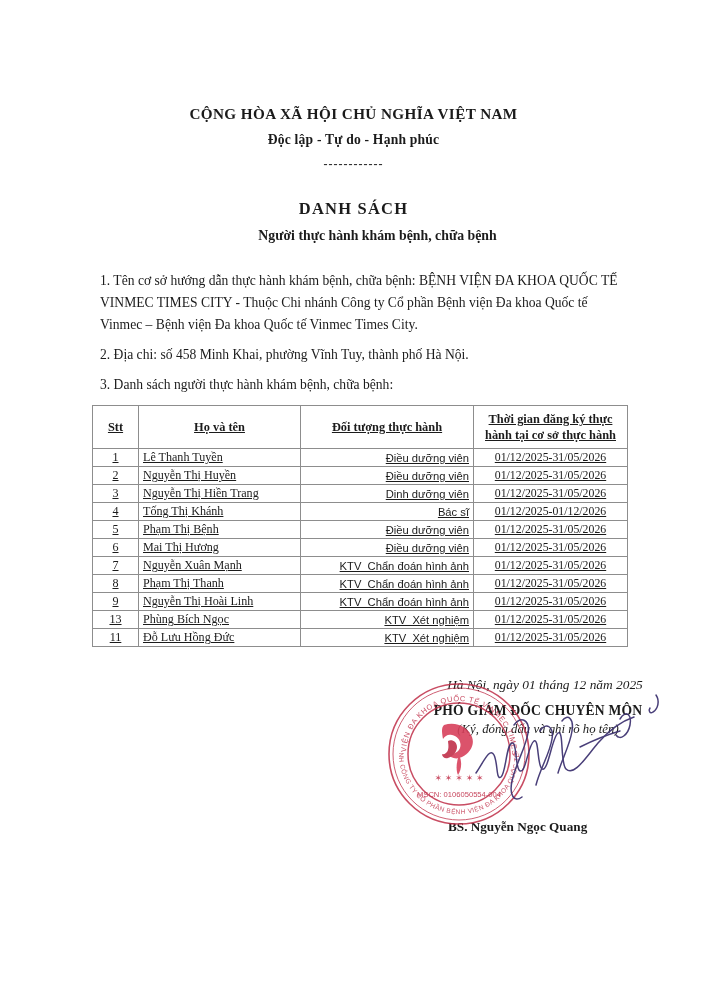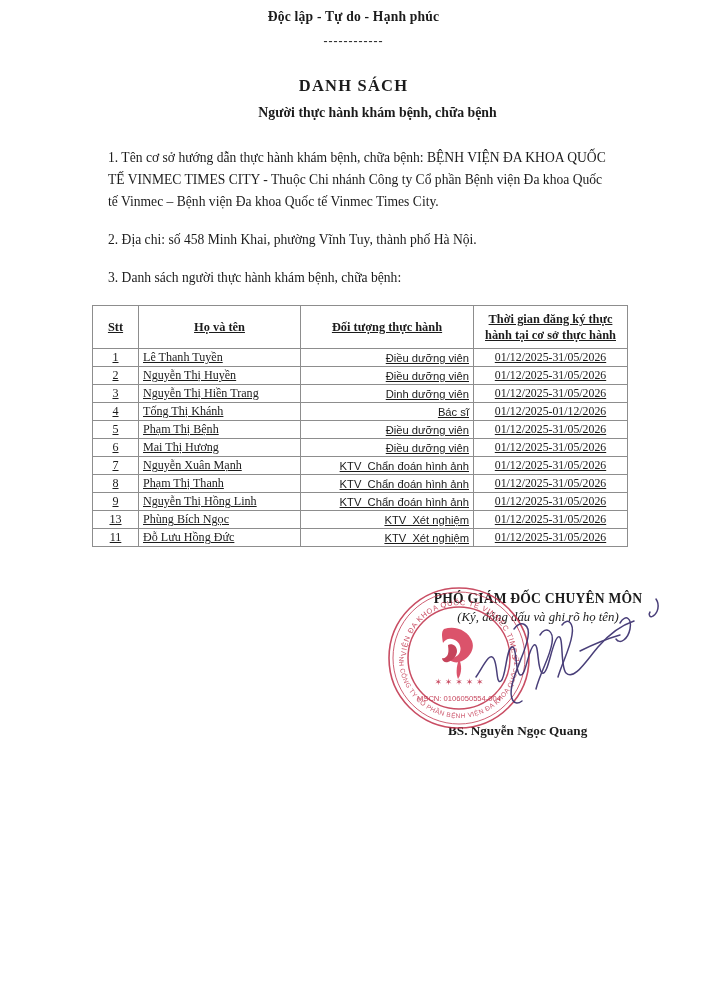--- a/index.html
+++ b/index.html
@@ -37,21 +37,21 @@
     font-weight:bold; font-size:13.8px;padding-left:48px;
   }
 
   
   .body-block {
     margin:26px 80px 0 92px;
     font-size:13.6px;
     line-height:1.62;
     text-align:left;
   }
-  .body-block p { margin:16px; }
+  .body-block p { margin:8px; }
   .para-1 { margin-bottom:1px; }
 
   
   .tbl-wrap { margin:9px 80px 0 92px; }
   table.list {
     border-collapse:collapse;
     width:535px;
     font-size:12.1px;
     table-layout:fixed;
     text-decoration:underline;
@@ -115,20 +115,21 @@
     width:200px; height:130px;
     pointer-events:none;
   }
 </style>
 </head>
 <body>
 
 <div class="page">
 
   <div class="hdr">
+    <div class="hdr-nation">CỘNG HÒA XÃ HỘI CHỦ NGHĨA VIỆT NAM</div>
     <div class="hdr-motto">Độc lập - Tự do - Hạnh phúc</div>
     <div class="hdr-rule">------------</div>
   </div>
 
   <div class="doc-title">DANH SÁCH</div>
   <div class="doc-sub">Người thực hành khám bệnh, chữa bệnh</div>
 
   <div class="body-block">
     <p class="para-1">1. Tên cơ sở hướng dẫn thực hành khám bệnh, chữa bệnh: BỆNH VIỆN ĐA KHOA QUỐC TẾ VINMEC TIMES CITY - Thuộc Chi nhánh Công ty Cổ phần Bệnh viện Đa khoa Quốc tế Vinmec – Bệnh viện Đa khoa Quốc tế Vinmec Times City.</p>
     <p>2. Địa chi: số 458 Minh Khai, phường Vĩnh Tuy, thành phố Hà Nội.</p>
@@ -195,41 +196,42 @@
             <td class="tm">01/12/2025-31/05/2026</td>
           </tr>
           <tr>
             <td class="stt">8</td>
             <td class="nm">Phạm Thị Thanh</td>
             <td class="tp">KTV_Chẩn đoán hình ảnh</td>
             <td class="tm">01/12/2025-31/05/2026</td>
           </tr>
           <tr>
             <td class="stt">9</td>
-            <td class="nm">Nguyễn Thị Hồng Linh</td>
+            <td class="nm">Nguyễn Thị Hoài Linh</td>
             <td class="tp">KTV_Chẩn đoán hình ảnh</td>
             <td class="tm">01/12/2025-31/05/2026</td>
           </tr>
           <tr>
             <td class="stt">13</td>
             <td class="nm">Phùng Bích Ngọc</td>
             <td class="tp">KTV_Xét nghiệm</td>
             <td class="tm">01/12/2025-31/05/2026</td>
           </tr>
           <tr>
             <td class="stt">11</td>
             <td class="nm">Đỗ Lưu Hồng Đức</td>
             <td class="tp">KTV_Xét nghiệm</td>
             <td class="tm">01/12/2025-31/05/2026</td>
           </tr>
         </tbody>
     </table>
   </div>
 
   <div class="sign">
+    <div class="sign-place">Hà Nội, ngày 01 tháng 12 năm 2025</div>
     <div class="sign-role">PHÓ GIÁM ĐỐC CHUYÊN MÔN</div>
     <div class="sign-note">(Ký, đóng dấu và ghi rõ họ tên)</div>
     <div class="sign-name">BS. Nguyễn Ngọc Quang</div>
   </div>
 
   <svg class="stamp" viewBox="0 0 146 146">
     <defs>
       <path id="arcTop" d="M 20,73 A 53,53 0 0 1 126,73"></path>
       <path id="arcBot" d="M 13,73 A 60,60 0 0 0 133,73"></path>
     </defs>

